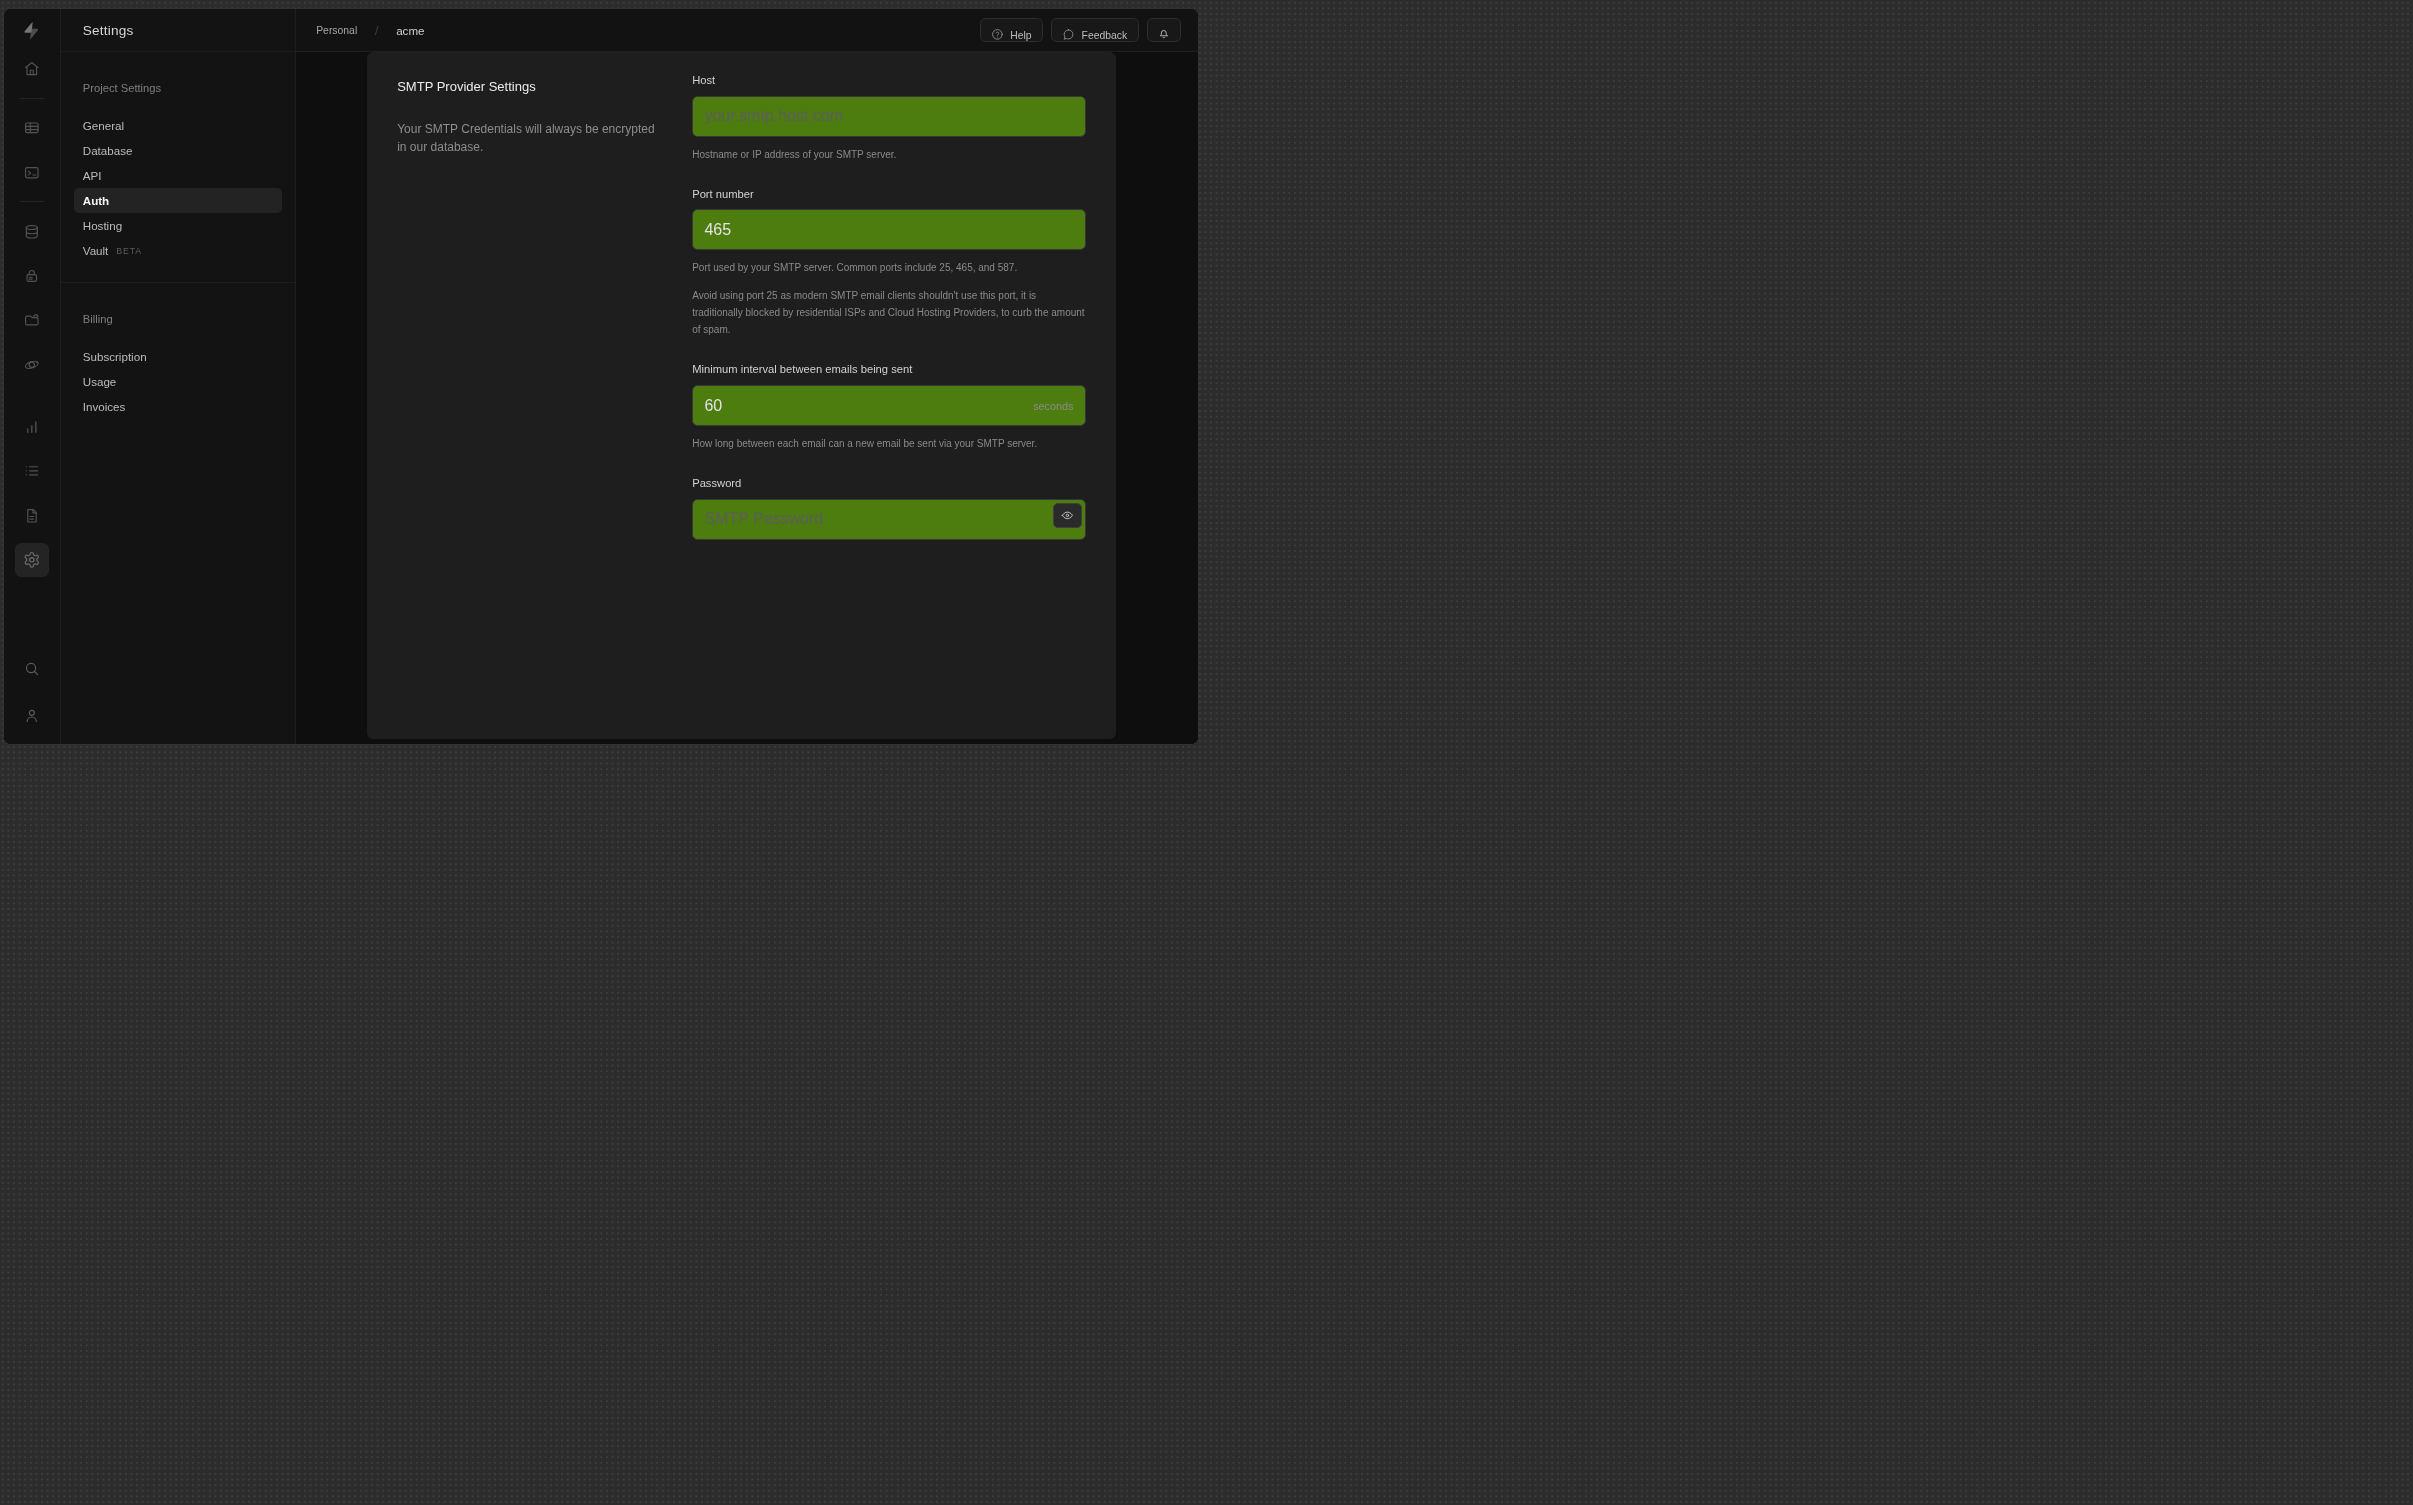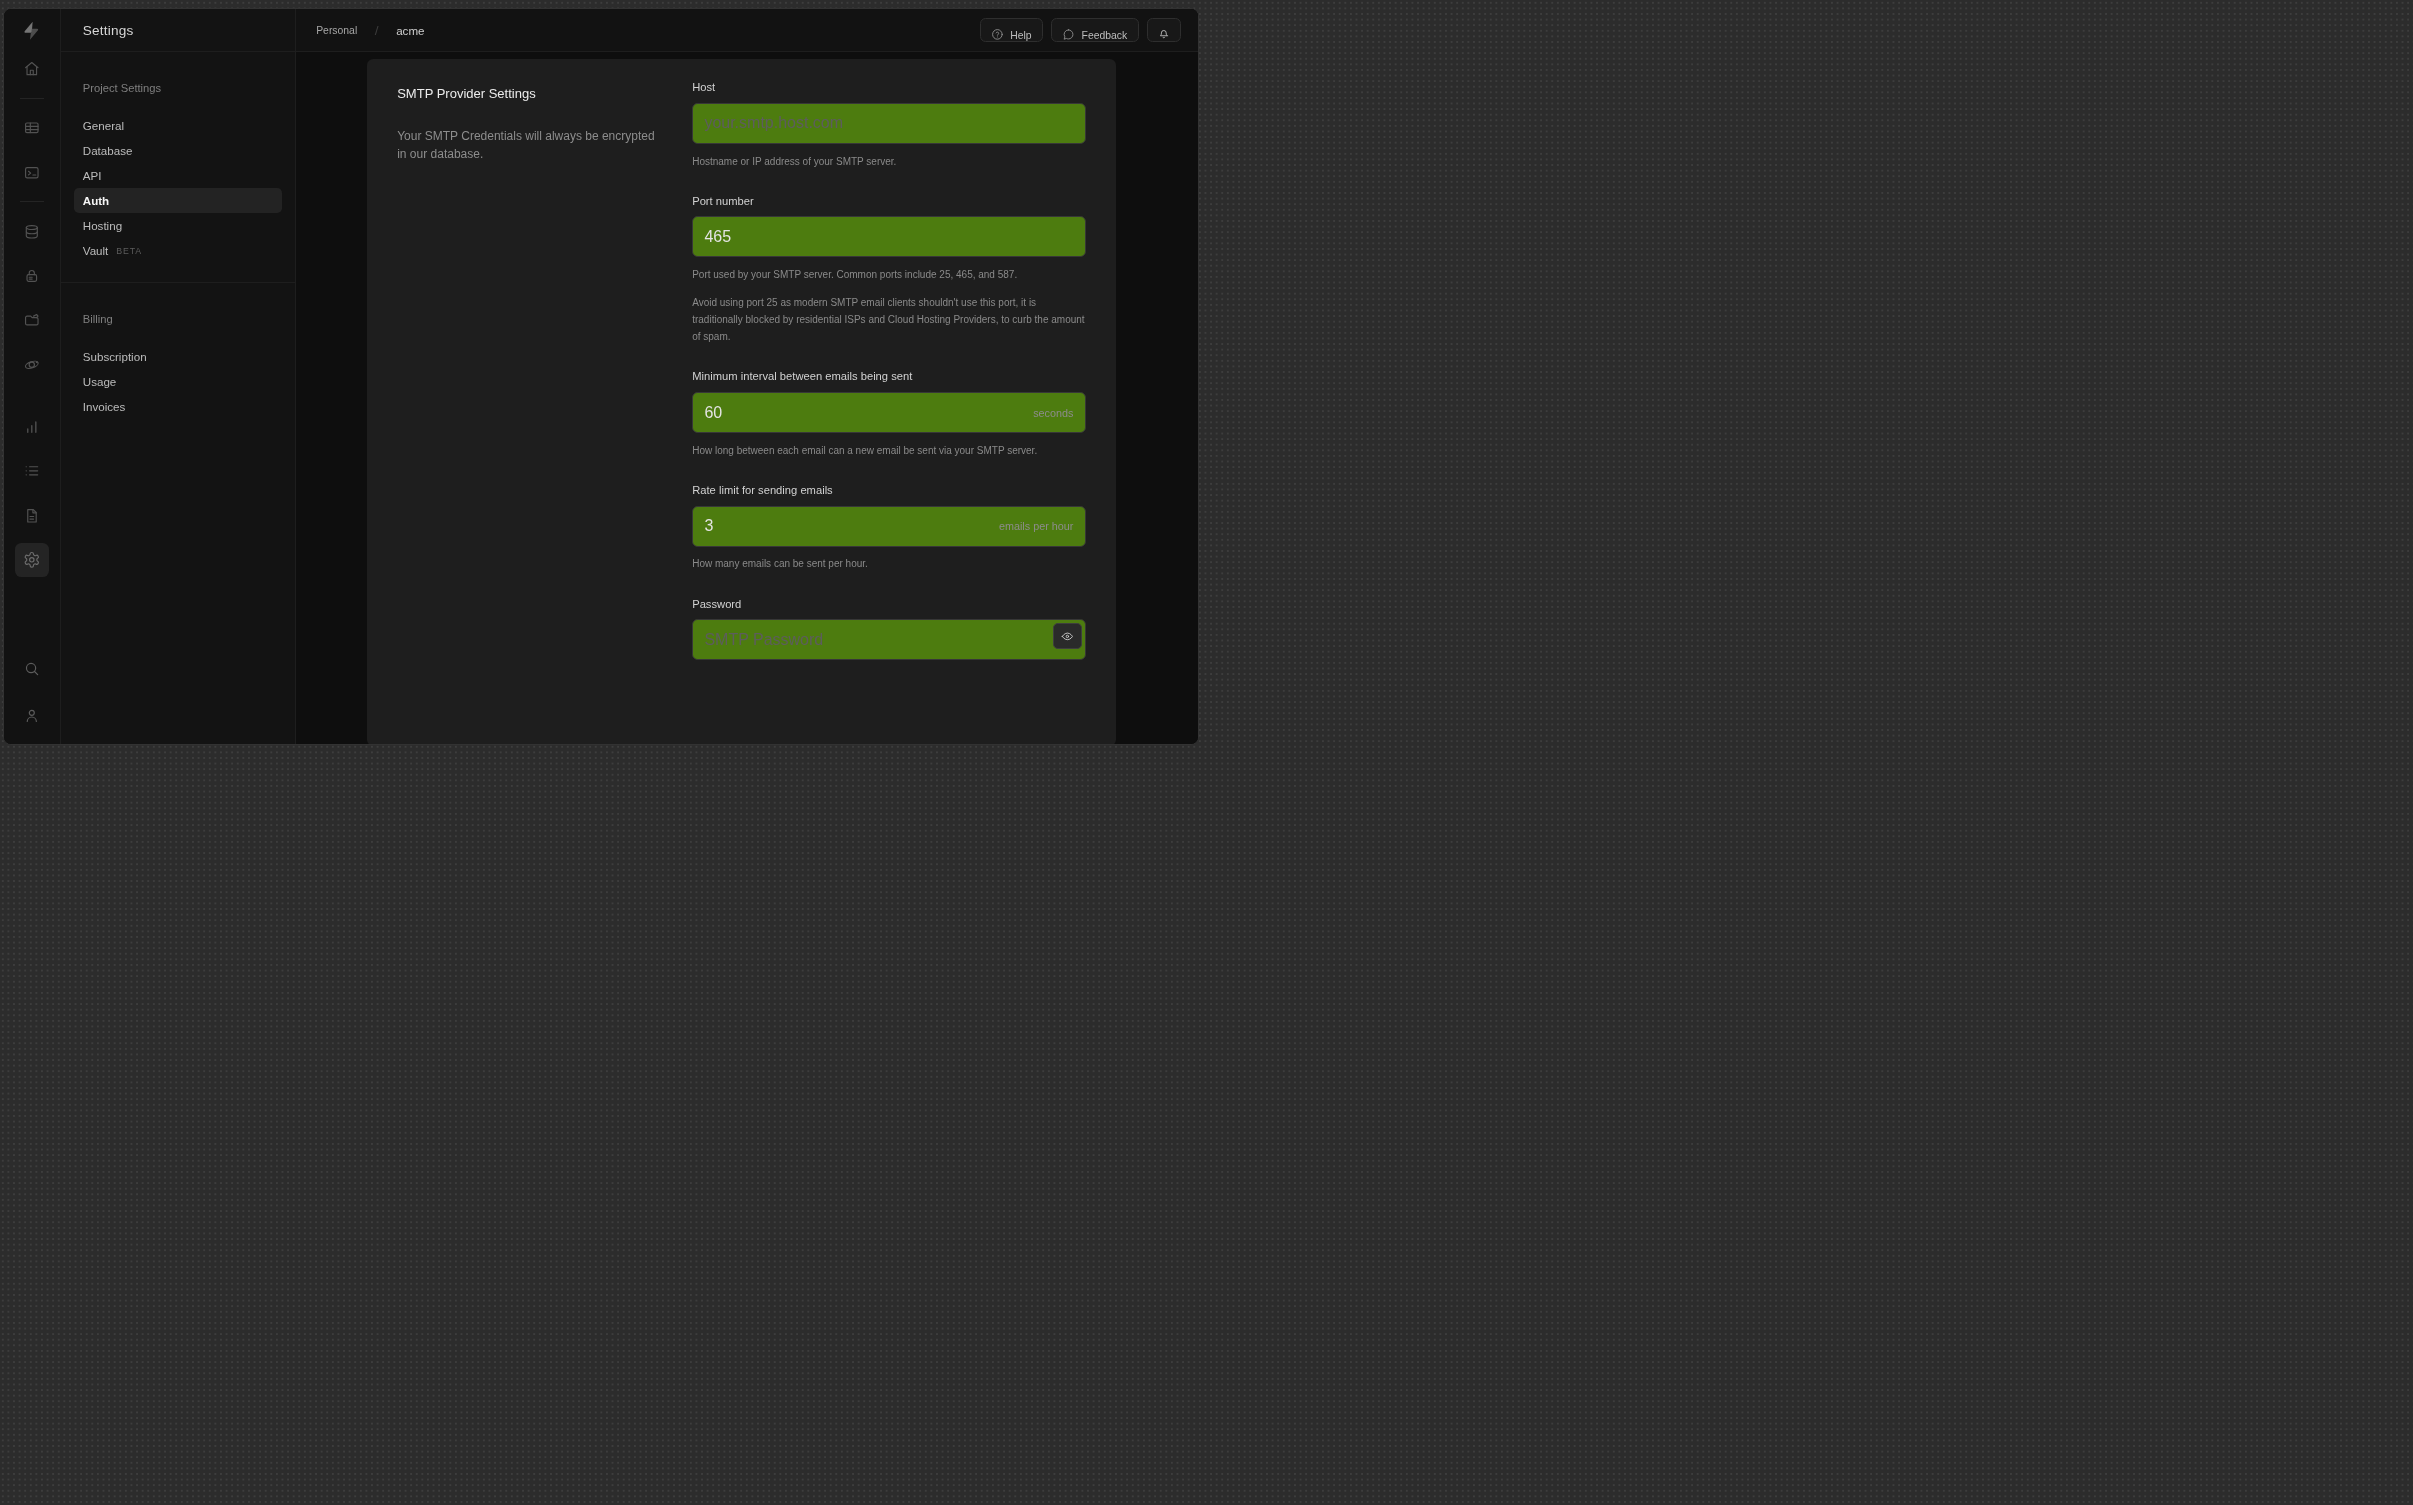--- a/index.html
+++ b/index.html
@@ -65,21 +65,21 @@
     height:24px; padding:0 10.4px; display:flex; align-items:flex-end; gap:6.4px;
     background:#181818; border:0.8px solid #2e2e2e; border-radius:5.6px;
     color:#bdbdbd; font-size:10.4px; cursor:pointer;
   }
   .tbtn .i { color:#8f8f8f; }
   .bell-btn { width:34px; padding:0; justify-content:center; color:#b9b9b9; }
 
   
   .content { flex:1; position:relative; overflow:hidden; }
   .panel {
-    position:absolute; left:71px; top:7px; width:749px; height:calc(100% - 4.8px);
+    position:absolute; left:71px; top:0; width:749px; height:calc(100% - 4.8px);
     background:#1e1e1e; border-radius:0 0 6.4px 6.4px; border-radius:6.4px;
     padding:22.3px 30px; display:grid; grid-template-columns:265px 1fr; column-gap:30px;
     overflow:hidden;
   }
   .panel-title { font-size:13px; font-weight:400; color:#ececec; margin:4.8px 0 0; }
   .panel-desc { font-size:12px; color:#8d8d8d; line-height:1.55; margin-top:25.5px; max-width:267px; }
 
   .field { margin-bottom:25px; }
   .field-label { display:block; font-size:11.2px; color:#d2d2d2; margin-bottom:9.6px; }
   .input-wrap { position:relative; }
@@ -317,28 +317,20 @@
 
           <div class="field">
             <label class="field-label">Minimum interval between emails being sent</label>
             <div class="input-wrap">
               <input class="text-input" type="text" value="60" style="">
               <span class="input-suffix">seconds</span>
             </div>
             <p class="helper">How long between each email can a new email be sent via your SMTP server.</p>
           </div>
 
-          <div class="field">
-            <label class="field-label">Rate limit for sending emails</label>
-            <div class="input-wrap">
-              <input class="text-input" type="text" value="3" style="">
-              <span class="input-suffix">emails per hour</span>
-            </div>
-            <p class="helper">How many emails can be sent per hour.</p>
-          </div>
 
 
           <div class="field">
             <label class="field-label">Password</label>
             <div class="input-wrap">
               <input class="text-input" type="password" placeholder="SMTP Password" style="">
               <button class="eye-btn" type="button">
                 <span>
                   <svg width="12.8" height="12.8" viewBox="0 0 24 24" fill="none" stroke="currentColor" stroke-width="1.7" stroke-linecap="round" stroke-linejoin="round">
                       <path d="M2.5 12s3.5-6.2 9.5-6.2S21.5 12 21.5 12s-3.5 6.2-9.5 6.2S2.5 12 2.5 12z"></path>

